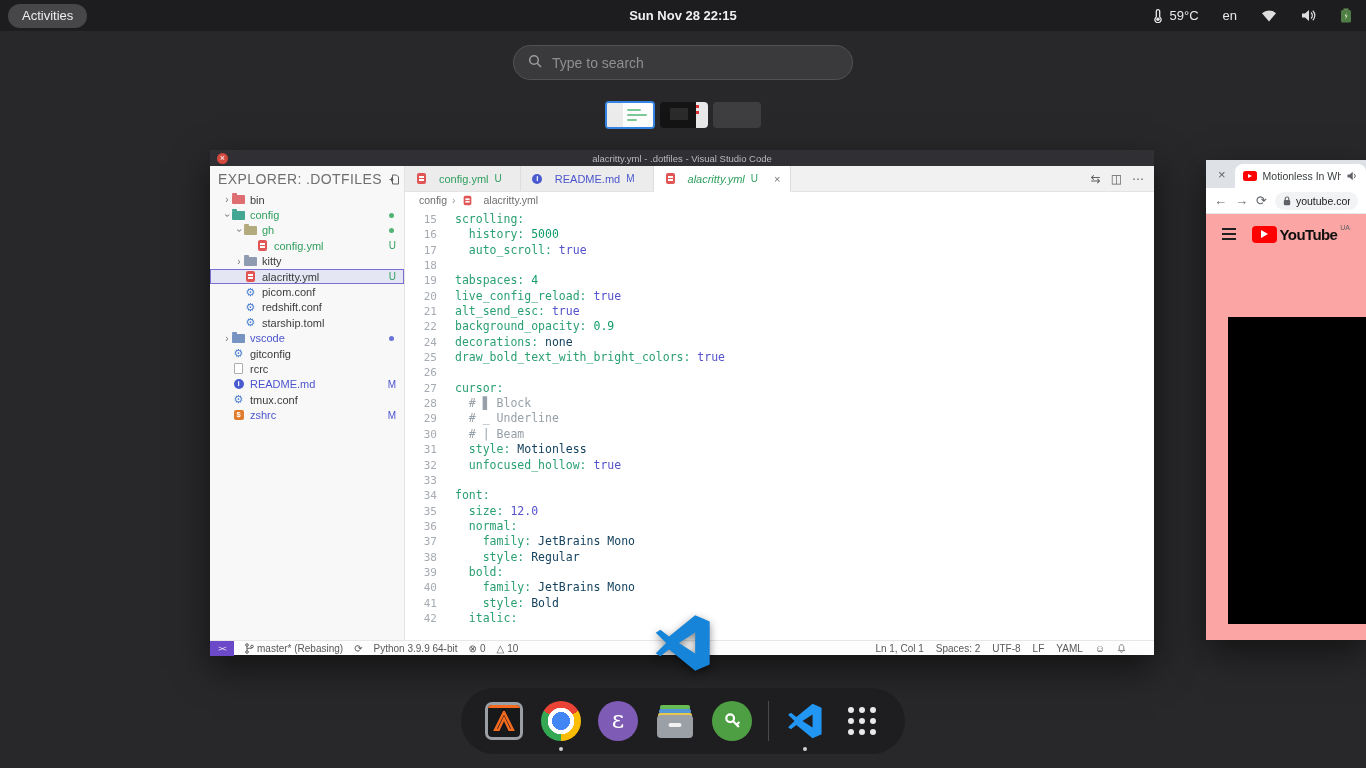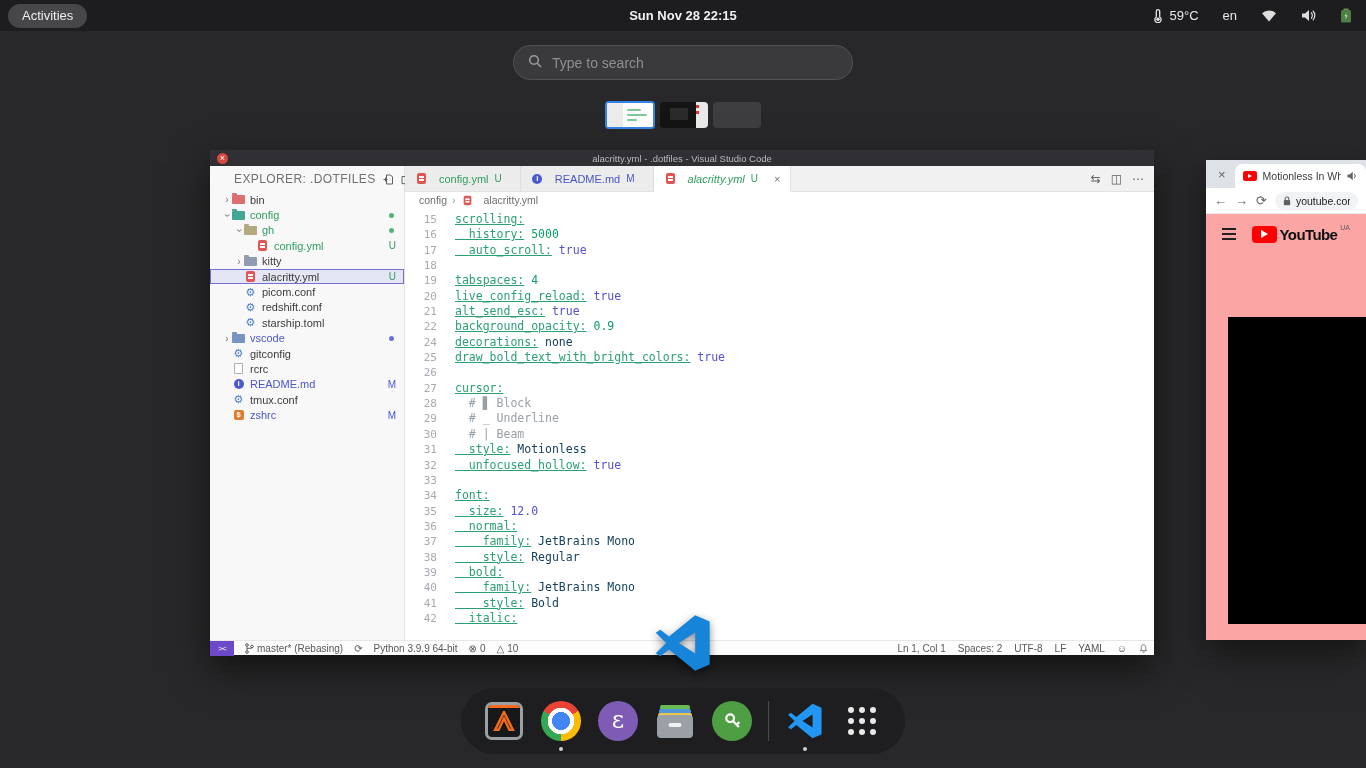--- a/index.html
+++ b/index.html
@@ -50,22 +50,22 @@
   .vsc-close { position:absolute; left:7px; top:2.5px; width:11px; height:11px;
     border-radius:50%; background:#d3493f; color:#fff; font-size:9px; line-height:10px;
     text-align:center; }
   .vsc-title-text { width:100%; text-align:center; color:#b9b9bd; font-size:9.5px; }
   .vsc-body { flex:1; display:flex; min-height:0; background:#fff; }
 
   
   .sidebar { width:195px; background:#f8f8f8; border-right:1px solid #e3e3e3;
     display:flex; flex-direction:column; }
   .exp-head { height:26px; display:flex; align-items:center; padding:0 8px; gap:7px; }
-  .exp-title { font-size:12px; color:#6f6f6f; letter-spacing:.4px; flex:1;
-    white-space:nowrap;margin-left:16px; }
+  .exp-title { font-size:14px; color:#6f6f6f; letter-spacing:.4px; flex:1;
+    white-space:nowrap; }
   .exp-act { color:#616161; font-size:11px; line-height:1; display:flex; align-items:center;}
   .tree { flex:1; overflow:hidden; }
   .row { height:15.4px; display:flex; align-items:center; position:relative;
     color:#3b3b3b; font-size:11px; }
   .row.sel { background:#e4e6f3; outline:1px solid #7a6fd0; outline-offset:-1px; }
   .chev { width:10px; text-align:center; color:#7a7a7a; font-size:10px; flex:0 0 10px;
     display:inline-block; }
   .chev.down { transform:rotate(90deg); }
   .fold { width:13px; height:9px; border-radius:1px; position:relative; margin:0 5px 0 0; }
   .fold::before { content:""; position:absolute; top:-2px; left:0; width:5px; height:2px;
@@ -102,29 +102,29 @@
   .crumbs { height:16px; display:flex; align-items:center; gap:5px; padding:0 14px;
     font-size:10.5px; color:#6e6e6e; background:#fff; }
   .crumb-sep { color:#9a9a9a; }
   .mini-yaml { transform:scale(.85); }
   .code { flex:1; overflow:hidden; background:#fff; padding-top:4px;
     font-family:"DejaVu Sans Mono", monospace; font-size:11.5px; }
   .cl { display:flex; height:15.35px; line-height:15.35px; white-space:pre; }
   .ln { width:38px; text-align:right; color:#a5abb2; flex:0 0 38px;
     font-size:11px; padding-right:6px; }
   .ct { padding-left:12px; }
-  .tk-key { color:#2aa072;text-decoration:underline; } .tk-num { color:#0f9d66; } .tk-const { color:#5452cc; }
+  .tk-key { color:#2aa072; } .tk-num { color:#0f9d66; } .tk-const { color:#5452cc; }
   .tk-str { color:#15425f;text-align:right; } .tk-cmt { color:#97a0a8; }
 
   
   .statusbar { height:15px; flex:0 0 15px; background:#fdfdfd; border-top:1px solid #e7e7e7;
     display:flex; align-items:center; font-size:10px; color:#585858; }
   .st-left { display:flex; align-items:center; gap:11px; }
   .st-right { margin-left:auto; display:flex; align-items:center; gap:12px;
-    padding-right:6px; }
+    padding-right:28px; }
   .st-item { display:flex; align-items:center; gap:3px; white-space:nowrap; }
   .st-remote { width:24px; height:15px; background:#6c49c8; color:#fff; display:flex;
     align-items:center; justify-content:center; font-size:8px; letter-spacing:-1px; }
 
   
   .vsc-badge { position:absolute; left:654px; top:613px; width:58px; height:60px; z-index:9;
     filter:drop-shadow(0 3px 4px rgba(0,0,0,.45)); }
 
   
   .chrome { position:absolute; left:1206px; top:160px; width:160px; height:480px;

